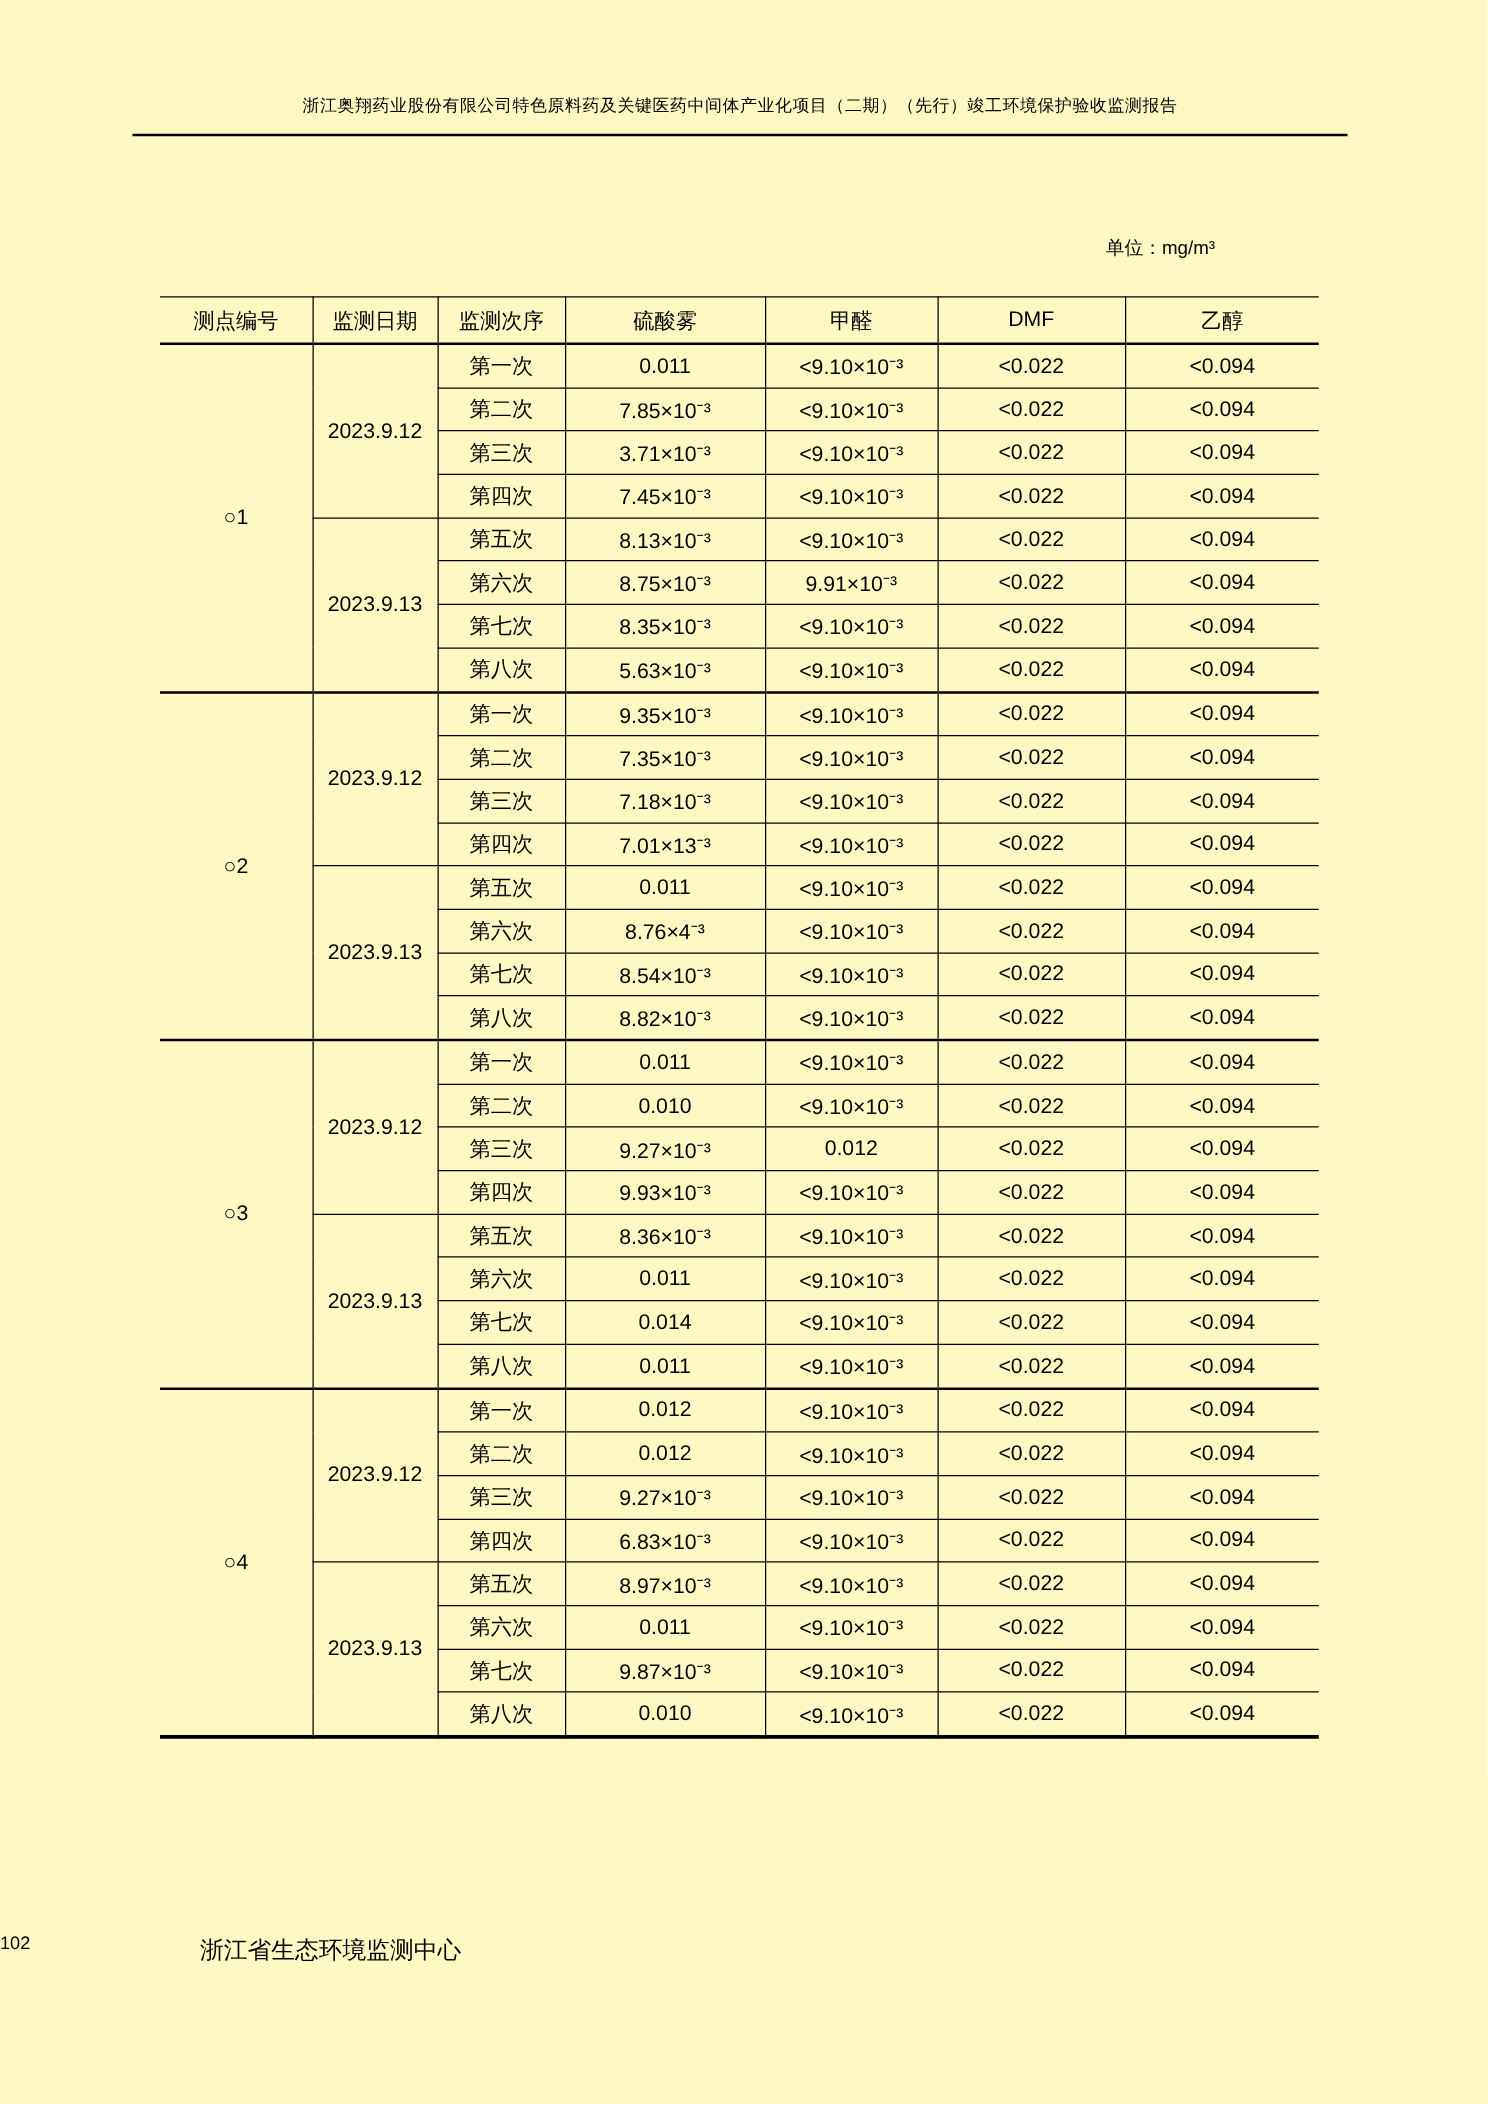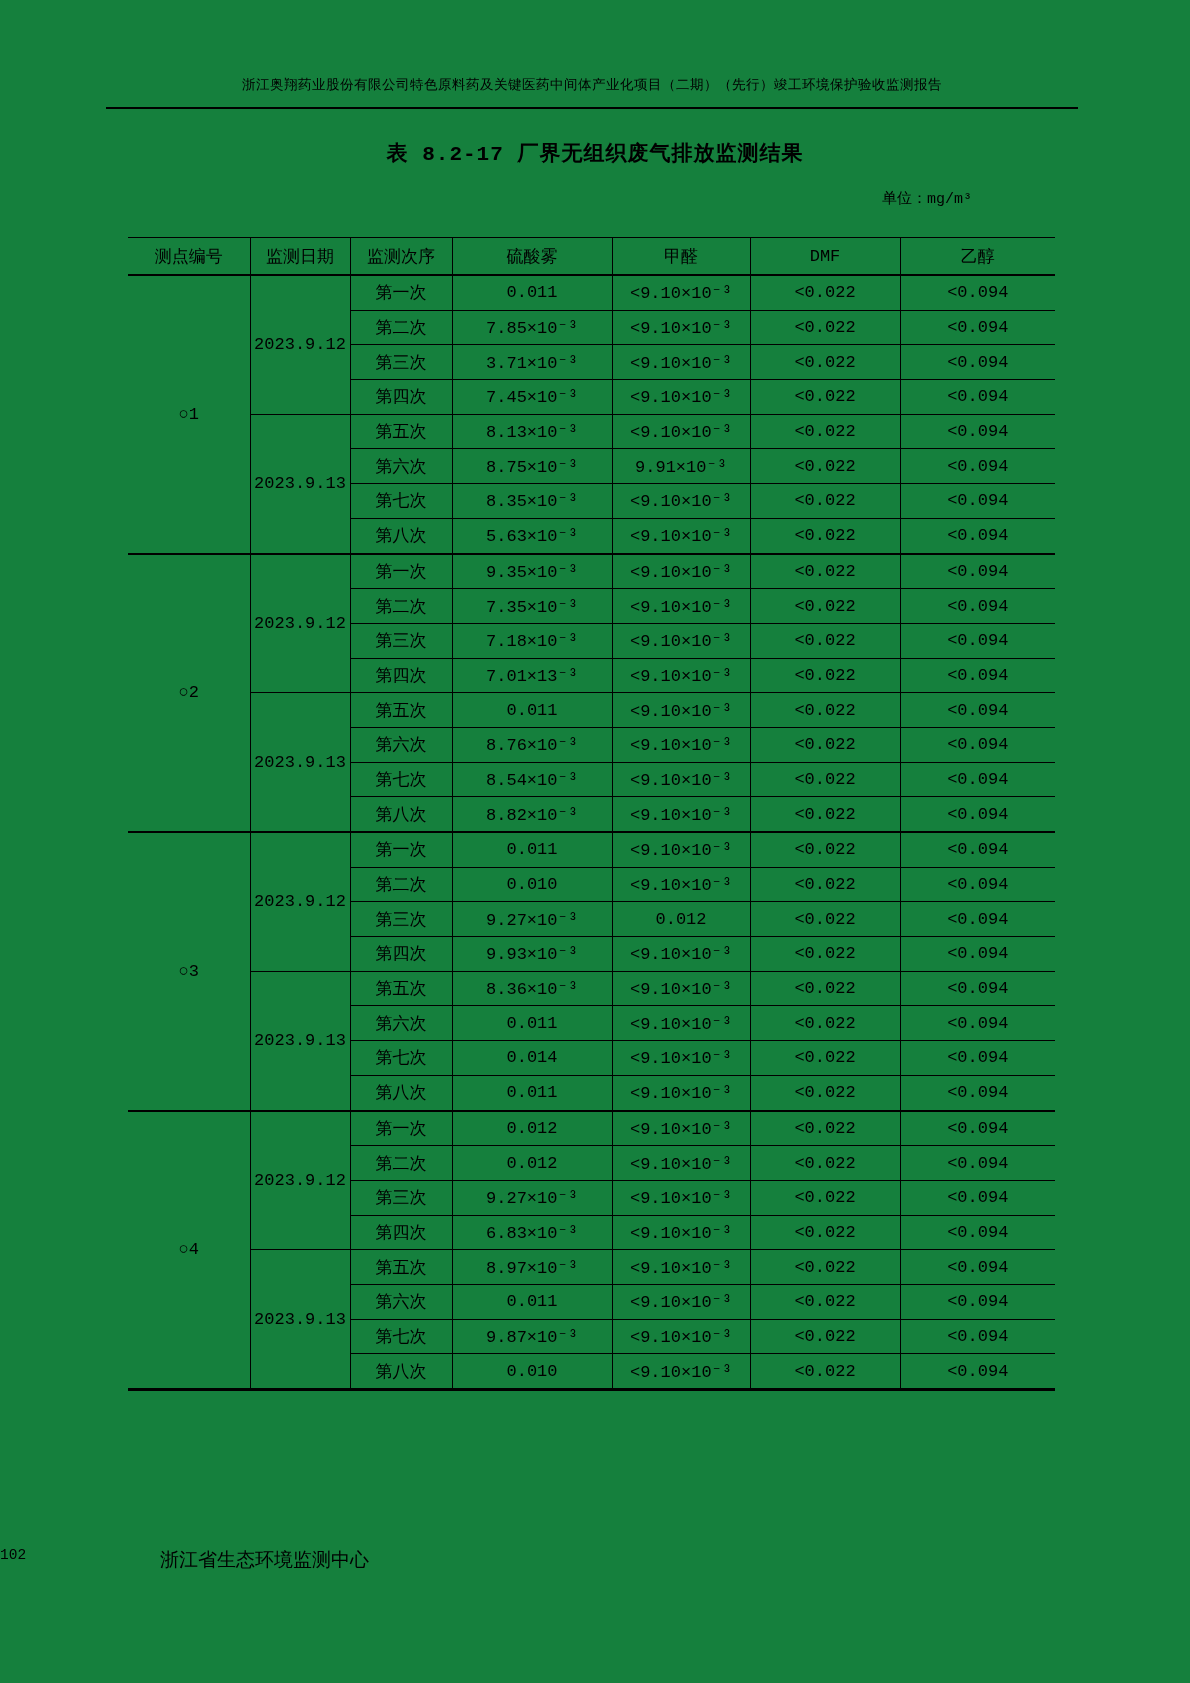--- a/index.html
+++ b/index.html
@@ -1,22 +1,22 @@
 <!DOCTYPE html>
 <html><head>
 <meta charset="utf-8">
 <style>
   html, body { margin: 0; padding: 0; background: #ffffff; }
   .page {
     position: relative;
     width: 1190px;
     height: 1683px;
-    background: #15803d;
+    background: #fef9c3;
     color: #000000;
-    font-family: Liberation Mono, monospace;
+    font-family: Liberation Sans, sans-serif;
     overflow: hidden;
   }
   .doc-header {
     position: absolute;
     left: 106px;
     top: 76px;
     width: 972px;
     text-align: center;
     font-size: 13.5px;
     letter-spacing: 0.5px;
@@ -82,21 +82,20 @@
 </style>
 </head>
 <body>
 
 <div class="page">
 
   <div class="doc-header">
     <span>浙江奥翔药业股份有限公司特色原料药及关键医药中间体产业化项目（二期）（先行）竣工环境保护验收监测报告</span>
   </div>
 
-  <h1 class="table-title">表 8.2-17 厂界无组织废气排放监测结果</h1>
 
   <div class="unit-label">单位：mg/m³</div>
 
   <table class="data-table">
     <colgroup>
       <col style="width:122px">
       <col style="width:100px">
       <col style="width:102px">
       <col style="width:160px">
       <col style="width:138px">
@@ -207,21 +206,21 @@
         <tr>
           <td rowspan="4" class="c1">2023.9.13</td>
           <td class="c2">第五次</td>
           <td class="c3">0.011</td>
           <td class="c4">&lt;9.10×10⁻³</td>
           <td class="c5">&lt;0.022</td>
           <td class="c6">&lt;0.094</td>
         </tr>
         <tr>
           <td class="c2">第六次</td>
-          <td class="c3">8.76×10⁻³</td>
+          <td class="c3">8.76×4⁻³</td>
           <td class="c4">&lt;9.10×10⁻³</td>
           <td class="c5">&lt;0.022</td>
           <td class="c6">&lt;0.094</td>
         </tr>
         <tr>
           <td class="c2">第七次</td>
           <td class="c3">8.54×10⁻³</td>
           <td class="c4">&lt;9.10×10⁻³</td>
           <td class="c5">&lt;0.022</td>
           <td class="c6">&lt;0.094</td>

